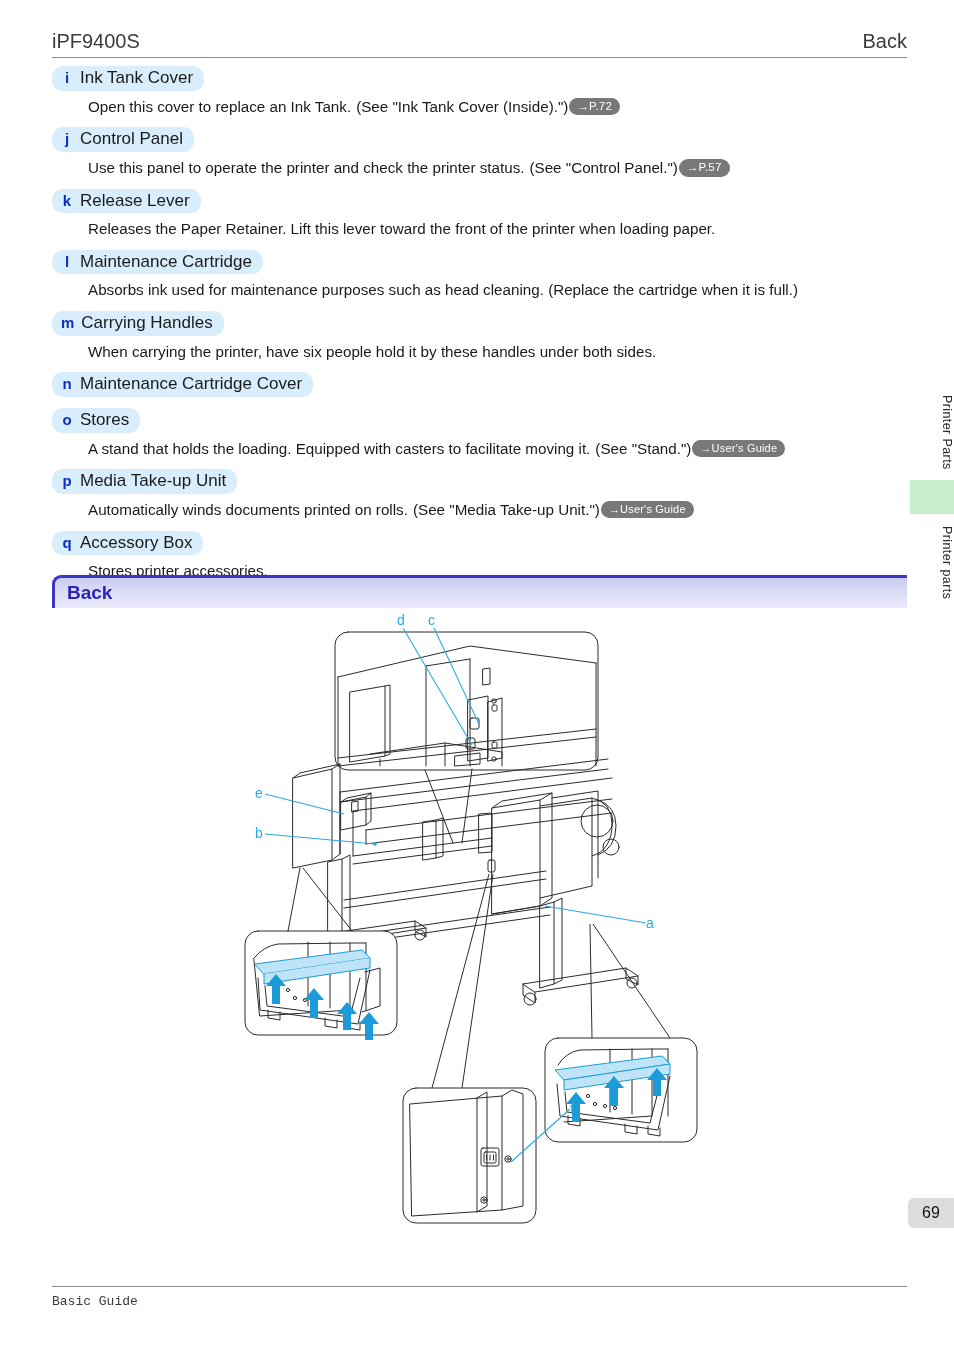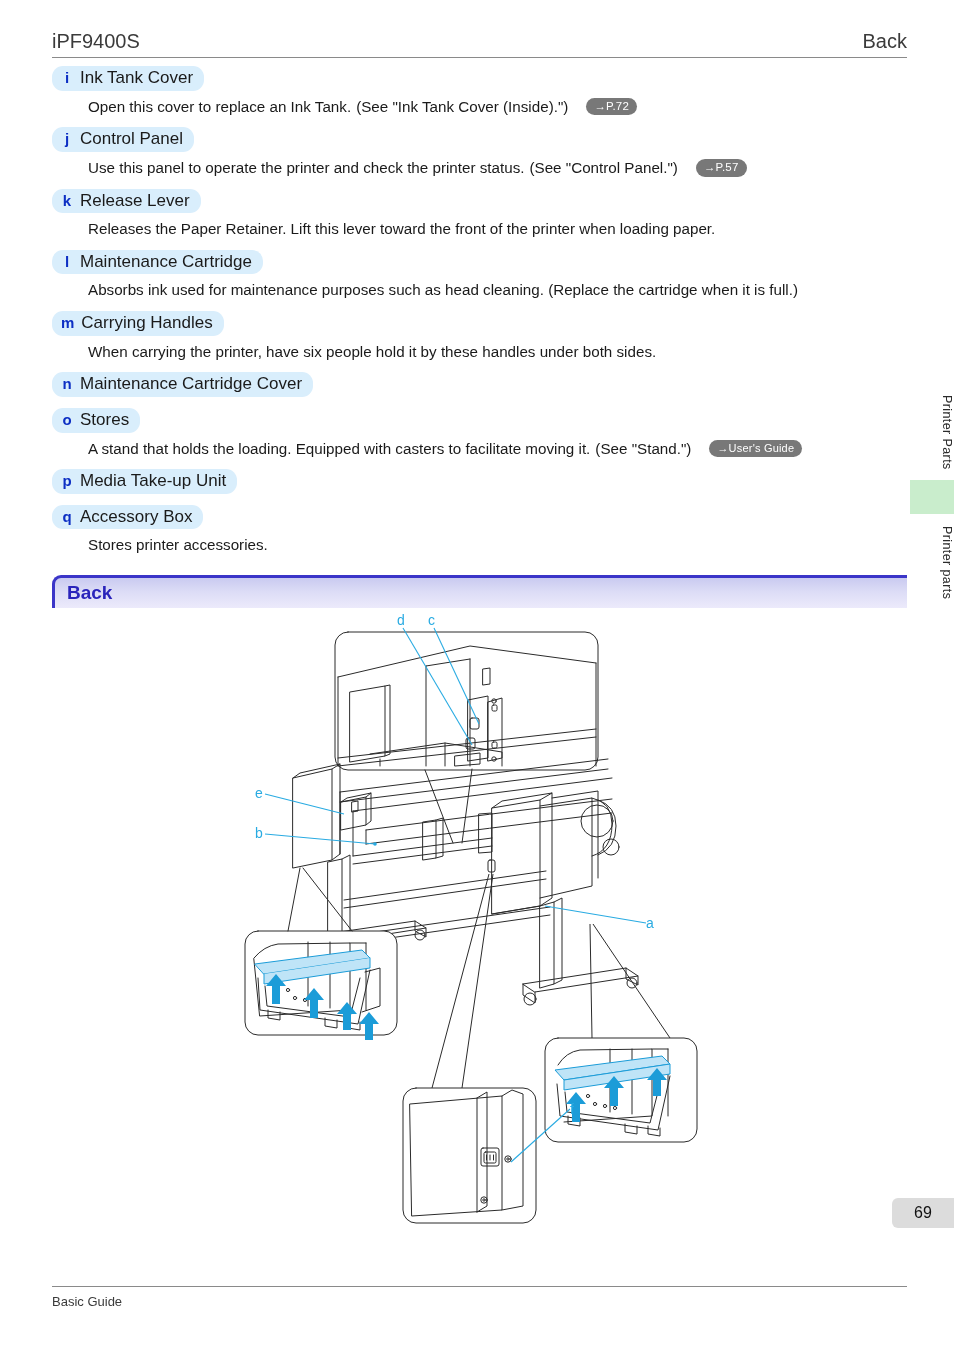--- a/index.html
+++ b/index.html
@@ -76,21 +76,21 @@
   }
   .desc .sp { display: inline-block; width: 5px; }
   .badge {
     display: inline-block;
     background: #787878;
     color: #ffffff;
     border-radius: 9px;
     font-size: 11.5px;
     padding: 1px 8px 2px 8px;
     vertical-align: 2px;
-    margin-left: 18px;
+    margin-left: 1px;
     letter-spacing: .2px;
     white-space: nowrap;
   }
   .badge.bold { font-weight: normal; font-size: 11px; }
 
   
   .section-bar {
     position: absolute;
     left: 52px;
     top: 575px;
@@ -130,21 +130,21 @@
     height: 34px;
     background: #c9edcc;
   }
   #tab-printer-parts-2 { top: 520px; width: 44px; height: 85px; }
 
   
   .page-number {
     position: absolute;
     right: 0;
     top: 1198px;
-    width: 62px;
+    width: 46px;
     height: 30px;
     background: #dcdcdc;
     border-top-left-radius: 6px;
     border-bottom-left-radius: 6px;
     display: flex;
     align-items: center;
     justify-content: center;
     font-size: 16px;
     color: #111;
   }
@@ -157,20 +157,21 @@
     width: 855px;
     height: 1px;
     background: #8a8a8a;
   }
   .footer-text {
     position: absolute;
     left: 52px;
     top: 1294px;
     font-size: 13px;
     color: #3b3b3b;
+    font-family: Liberation Mono, monospace;
   }
 
   
   #illustration {
     position: absolute;
     left: 240px;
     top: 606px;
     width: 500px;
     height: 625px;
   }
@@ -251,20 +252,23 @@
     </div>
     <div class="desc">
       <span>A stand that holds the loading. Equipped with casters to facilitate moving it.</span><span class="sp"></span><span>(See "Stand.")</span><span class="badge bold">→User's Guide</span>
     </div>
   </div>
 
   <div class="entry">
     <div class="chip">
       <span class="letter">p</span>
       <span class="chip-text">Media Take-up Unit</span>
+    </div>
+    <div class="desc">
+      <span>Automatically winds documents printed on rolls.</span><span class="sp"></span><span>(See "Media Take-up Unit.")</span><span class="badge bold">→User's Guide</span>
     </div>
   </div>
 
   <div class="entry">
     <div class="chip">
       <span class="letter">q</span>
       <span class="chip-text">Accessory Box</span>
     </div>
     <div class="desc">
       <span>Stores printer accessories.</span>

